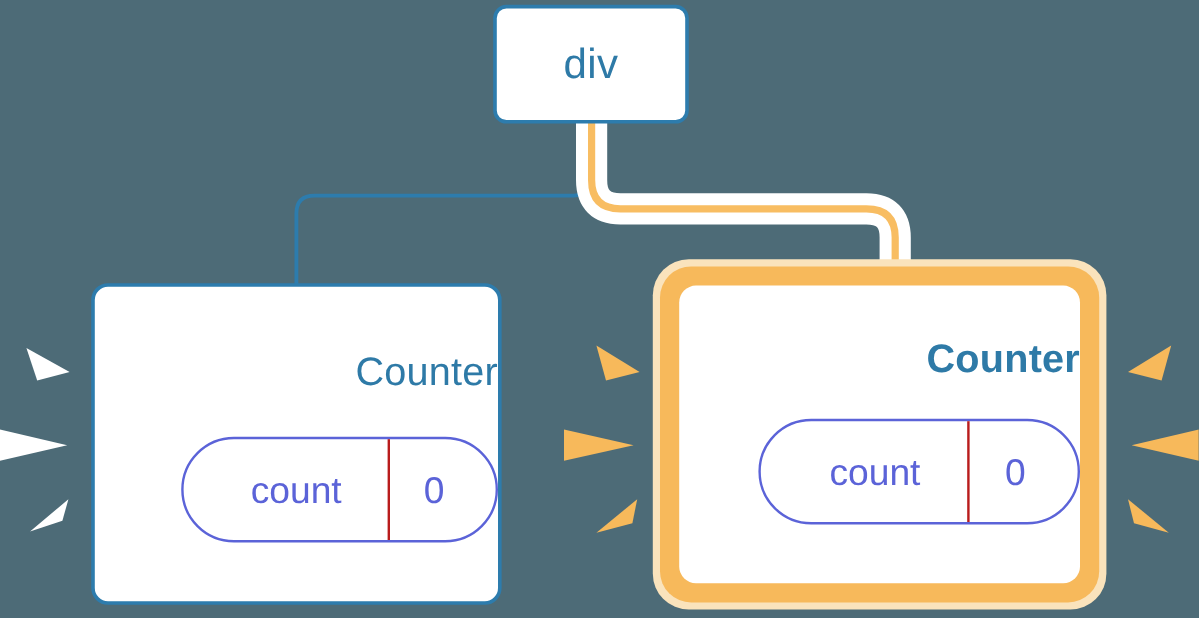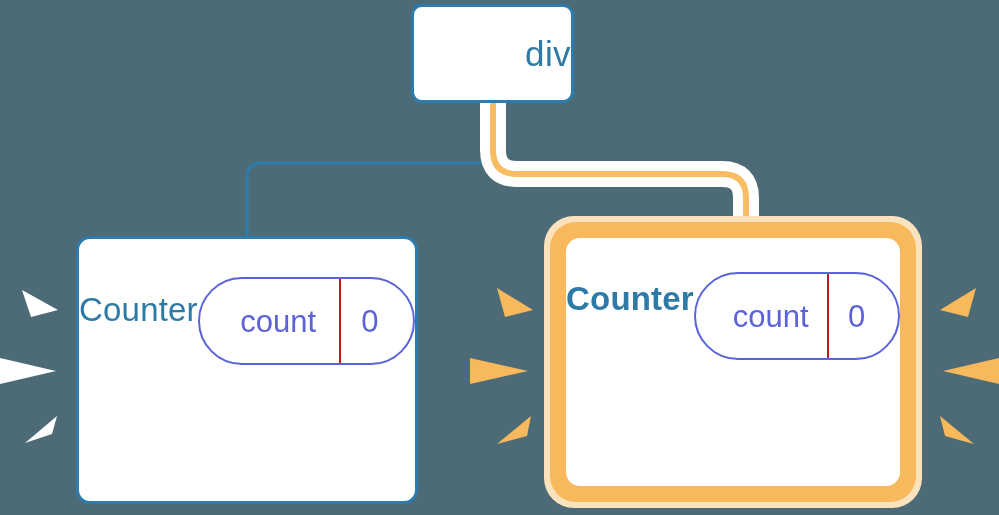--- a/index.html
+++ b/index.html
@@ -42,21 +42,21 @@
   }
   #div-node {
     left: 411px;
     top: 4px;
     width: 163px;
     height: 99px;
     border: 3px solid #2d7cad;
     border-radius: 11px;
     display: flex;
     align-items: center;
-    justify-content: flex-end;
+    justify-content: center;
   }
   .div-label {
     font-size: 35px;
     color: #2e7aa7;
     letter-spacing: 0.4px;
     line-height: 1;
   }
 
   #counter-left {
     left: 76px;
@@ -103,22 +103,23 @@
     border-radius: 14px;
   }
 
   .node-body {
     position: absolute;
     left: 0;
     top: 0;
     right: 0;
     bottom: 0;
     display: flex;
-    flex-direction: row;
-    align-items: flex-start;
+    flex-direction: column;
+    align-items: flex-end;
+    padding-left: 20px;
   }
   .comp-title {
     font-size: 33px;
     color: #2e7aa7;
     line-height: 1;
     letter-spacing: 0.2px;
   }
   #counter-left .comp-title { margin-top: 54px; font-weight: 400; }
   #counter-right .comp-title { margin-top: 44px; font-weight: 700; }
 

